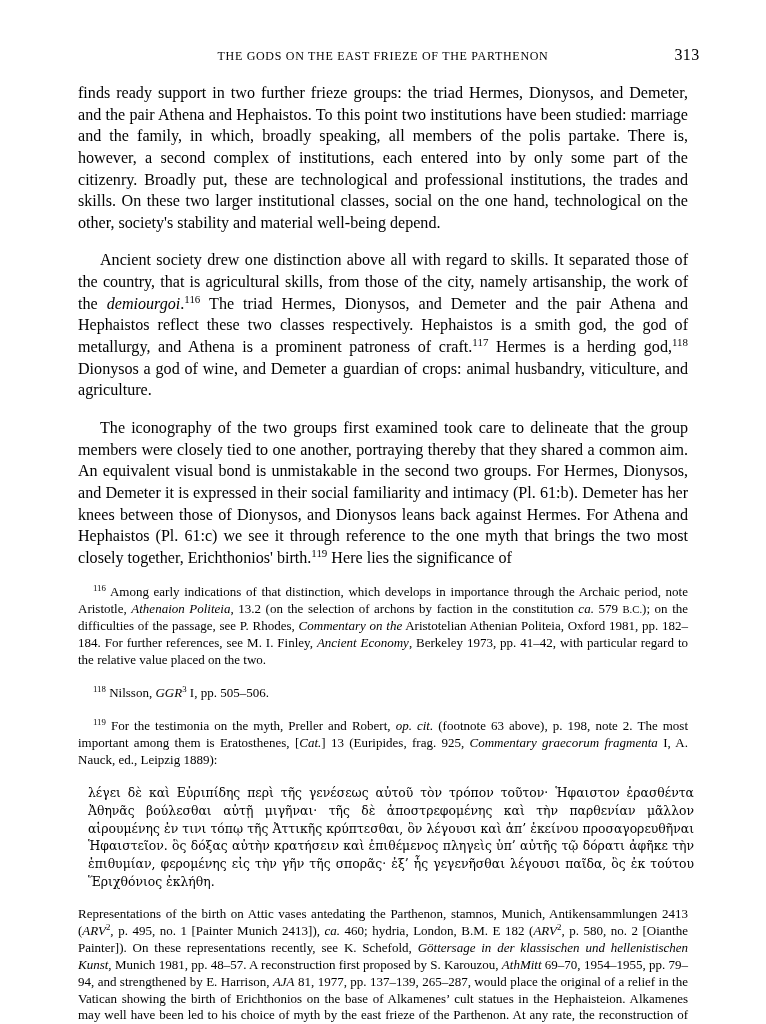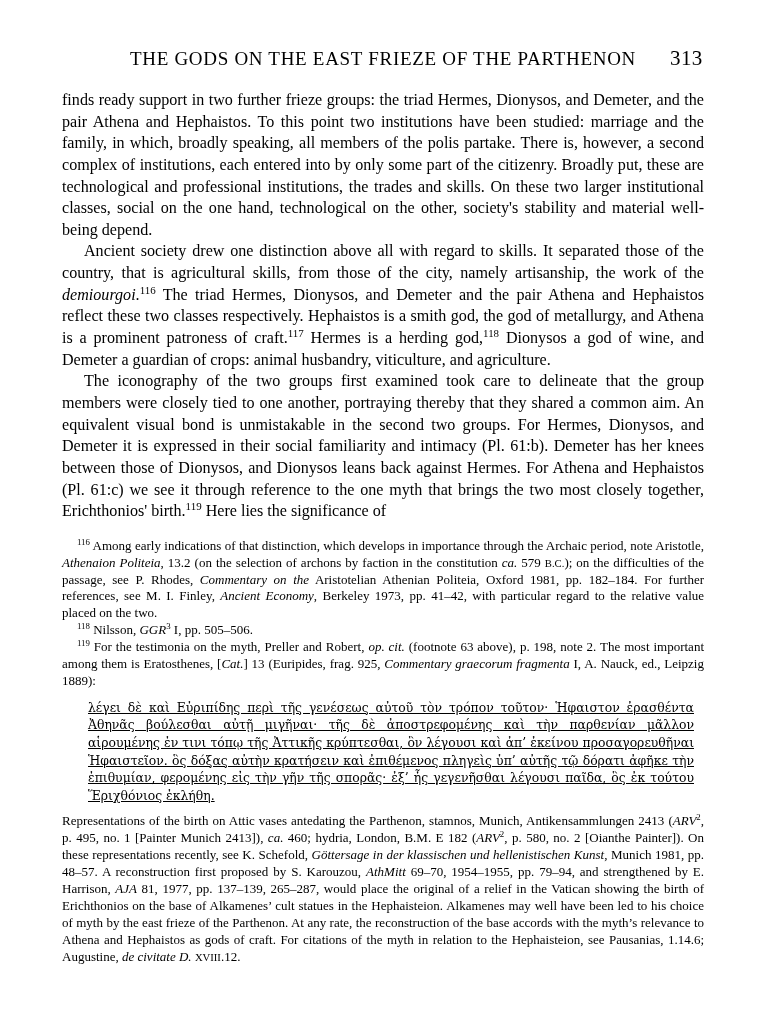--- a/index.html
+++ b/index.html
@@ -27,51 +27,51 @@
     display: flex;
     align-items: baseline;
     justify-content: space-between;
     font-size: 14.5px;
     letter-spacing: 0.4px;
     margin-bottom: 18px;
   }
   .running-head .title {
     font-variant: small-caps;
     text-transform: uppercase;
-    font-size: 19px;
+    font-size: 12px;
     letter-spacing: 0.7px;
     flex: 1;
     text-align: center;
     padding-left: 34px;
   }
   .running-head .folio {
-    font-size: 21px;
+    font-size: 16px;
     width: 34px;
-    text-align: left;
+    text-align: center;
   }
   .body-text p {
-    margin: 0;
+    margin: 16px;
     font-size: 16.1px;
     line-height: 1.345;
     text-align: justify;
     text-indent: 0;
     hyphens: manual;
     font-family: Liberation Serif, serif;
   }
   .body-text p.indent {
     text-indent: 22px;
   }
   .notes {
     margin-top: 16px;
     font-size: 13.0px;
     line-height: 1.30;
     text-align: justify;
   }
   .notes p {
-    margin: 0;
+    margin: 16px;
   }
   .notes p.note {
     text-indent: 15px;
   }
   .notes p.flush {
     text-indent: 0;
   }
   sup {
     font-size: 0.68em;
     vertical-align: super;
@@ -82,21 +82,20 @@
     font-size: 0.82em;
     text-transform: uppercase;
   }
   .greek {
     font-family: "DejaVu Serif", serif;
     font-size: 12.4px;
     line-height: 1.42;
     text-align: justify;
     margin: 9px 0 9px 0;
     padding: 0 10px 0 26px;
-    text-decoration: underline;
   }
 </style>
 </head>
 <body>
 
 <div class="page">
 
   <div class="running-head">
     <div class="title">The Gods on the East Frieze of the Parthenon</div>
     <div class="folio">313</div>

